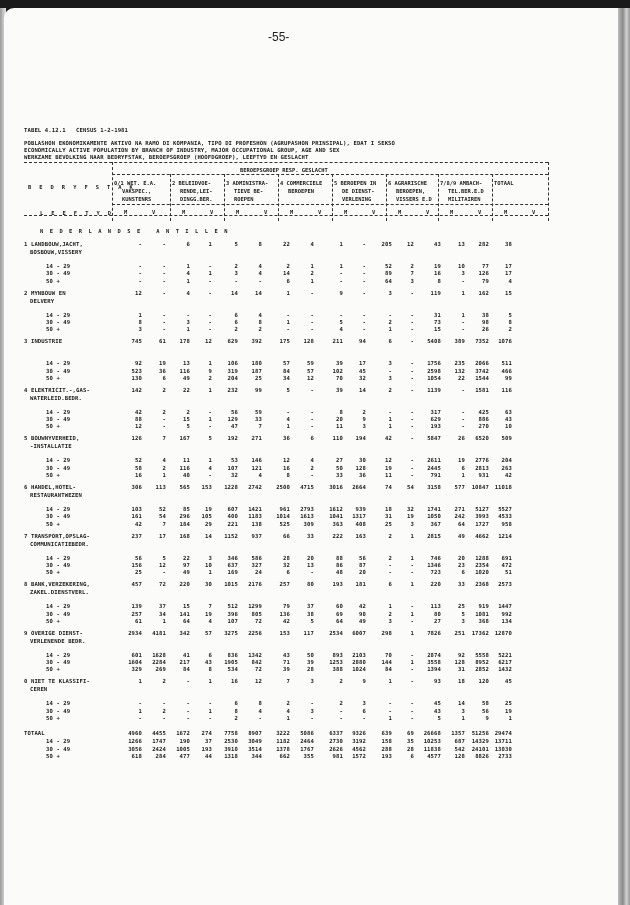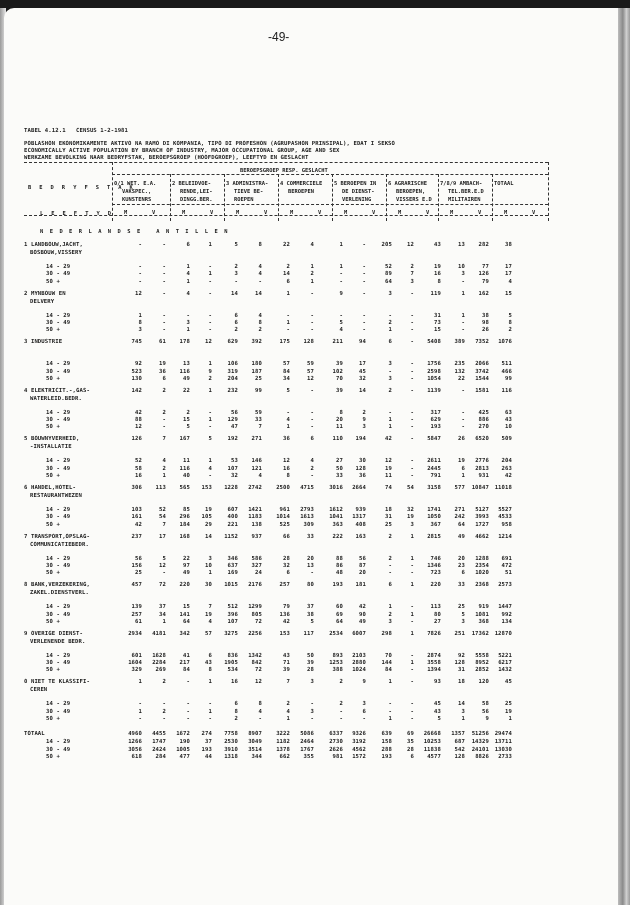--- a/index.html
+++ b/index.html
@@ -30,21 +30,21 @@
   .dash { position:absolute; border-top:1px dashed #333; height:0; }
   .vbar { position:absolute; border-left:1px dashed #333; width:0; }
 </style>
 </head>
 <body>
 
 <div class="shadow-left"></div>
 <div class="page"></div>
 <div class="binding"></div>
 
-<div class="pagenum">-49-</div>
+<div class="pagenum">-55-</div>
 
 <div class="txt" style="left:24px;top:127px;">TABEL 4.12.1   CENSUS 1-2-1981</div>
 <div class="txt" style="left:24px;top:140px;">POBLASHON EKONOMIKAMENTE AKTIVO NA RAMO DI KOMPANIA, TIPO DI PROFESHON (AGRUPASHON PRINSIPAL), EDAT I SEKSO</div>
 <div class="txt" style="left:24px;top:147px;">ECONOMICALLY ACTIVE POPULATION BY BRANCH OF INDUSTRY, MAJOR OCCUPATIONAL GROUP, AGE AND SEX</div>
 <div class="txt" style="left:24px;top:154px;">WERKZAME BEVOLKING NAAR BEDRYFSTAK, BEROEPSGROEP (HOOFDGROEP), LEEFTYD EN GESLACHT</div>
 
 <div id="table-root">
     <div class="dash" style="left:24px;top:162px;width:524px;"></div>
     <div class="dash" style="left:112px;top:174px;width:436px;"></div>
     <div class="dash" style="left:112px;top:204px;width:436px;"></div>

